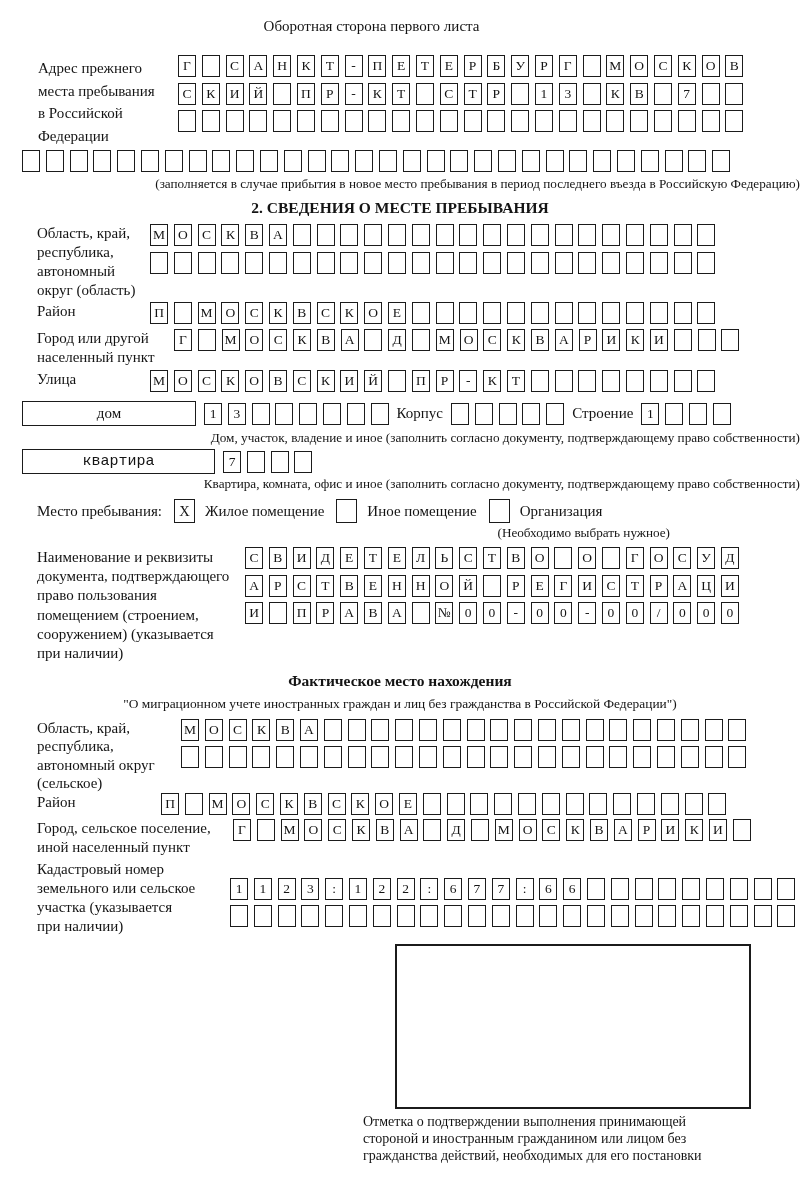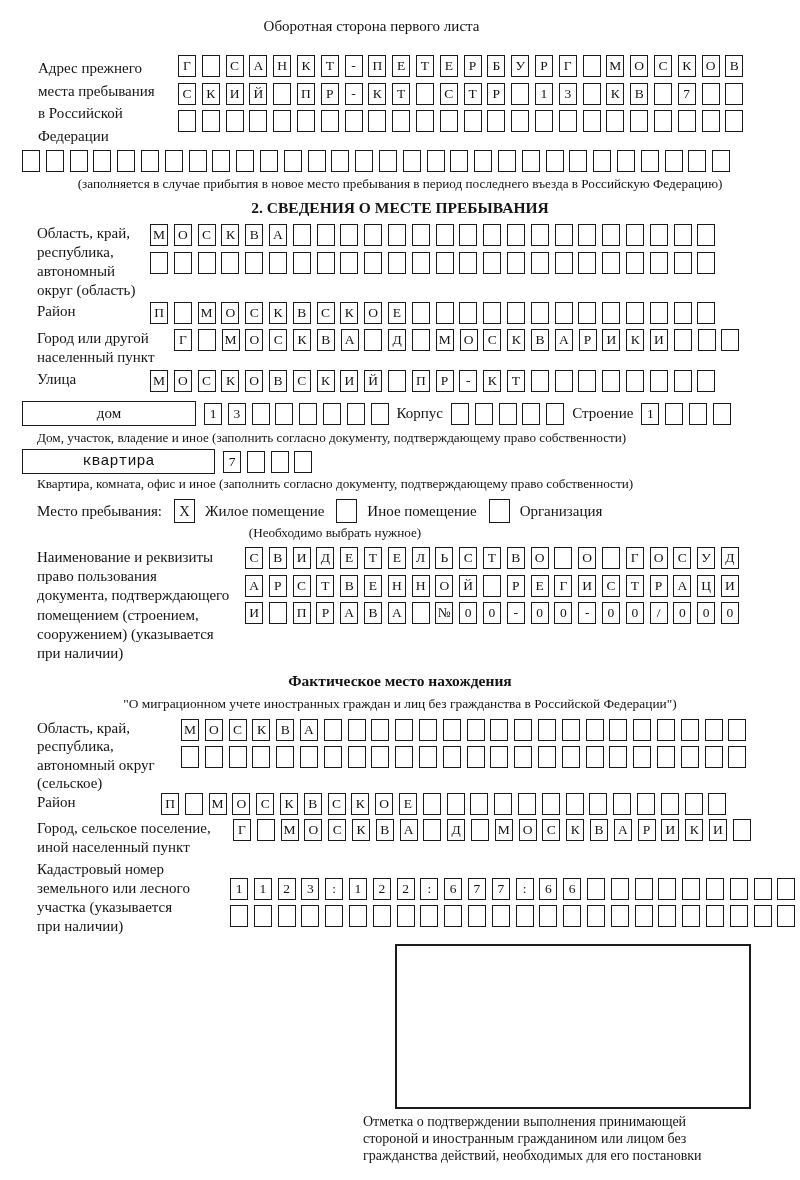--- a/index.html
+++ b/index.html
@@ -4,21 +4,21 @@
 <style>
   html,body{margin:0;padding:0;background:#fff;}
   .page{
     position:relative;width:800px;height:1180px;overflow:hidden;
     background:#fff;color:#141414;
     font-family:"Liberation Serif","DejaVu Serif",serif;
     padding-top:18px;box-sizing:border-box;
   }
   .title-right{ text-align:center; padding-right:57px; font-size:15px; }
   .center{ text-align:center; }
-  .cap{ font-size:13.2px; line-height:14px; }
+  .cap{ font-size:13.2px; line-height:14px;text-align:right; }
   .bold{ font-weight:bold; }
   .h-sec{ font-size:15.5px; }
 
   .frow{ display:flex; align-items:flex-start; }
   .flabel{ flex:0 0 auto; font-size:15px; line-height:19px; }
   .lblline{ display:block; }
 
   .cellrow{ display:flex; gap:5.8px; }
   .cellcol{ display:flex; flex-direction:column; gap:5.5px; }
   .cell{
@@ -424,22 +424,22 @@
     <span class="cbox gap28"></span>
     <span class="optlbl">Иное помещение</span>
     <span class="cbox gap38"></span>
     <span class="optlbl">Организация</span>
   </div>
   <div class="cap center notechoose">(Необходимо выбрать нужное)</div>
 
   <div class="frow s2 docblock">
     <div class="flabel">
       <span class="lblline">Наименование и реквизиты</span>
+      <span class="lblline">документа, подтверждающего</span>
       <span class="lblline">право пользования</span>
-      <span class="lblline">документа, подтверждающего</span>
       <span class="lblline">помещением (строением,</span>
       <span class="lblline">сооружением) (указывается</span>
       <span class="lblline">при наличии)</span>
     </div>
     <div class="cellcol">
       <div class="cellrow">
           <span class="cell">С</span>
           <span class="cell">В</span>
           <span class="cell">И</span>
           <span class="cell">Д</span>
@@ -636,21 +636,21 @@
           <span class="cell">И</span>
           <span class="cell">К</span>
           <span class="cell">И</span>
           <span class="cell"></span>
         </div>
     </div>
 
     <div class="frow f-kadastr">
       <div class="flabel">
         <span class="lblline">Кадастровый номер</span>
-        <span class="lblline">земельного или лесного</span>
+        <span class="lblline">земельного или сельское</span>
         <span class="lblline">участка (указывается</span>
         <span class="lblline">при наличии)</span>
       </div>
       <div class="cellcol">
         <div class="cellrow">
             <span class="cell">1</span>
             <span class="cell">1</span>
             <span class="cell">2</span>
             <span class="cell">3</span>
             <span class="cell">:</span>

